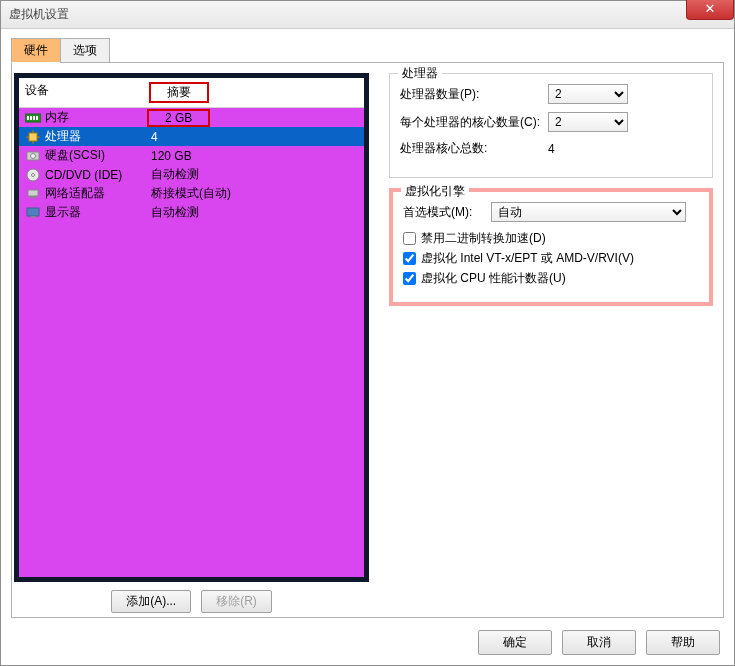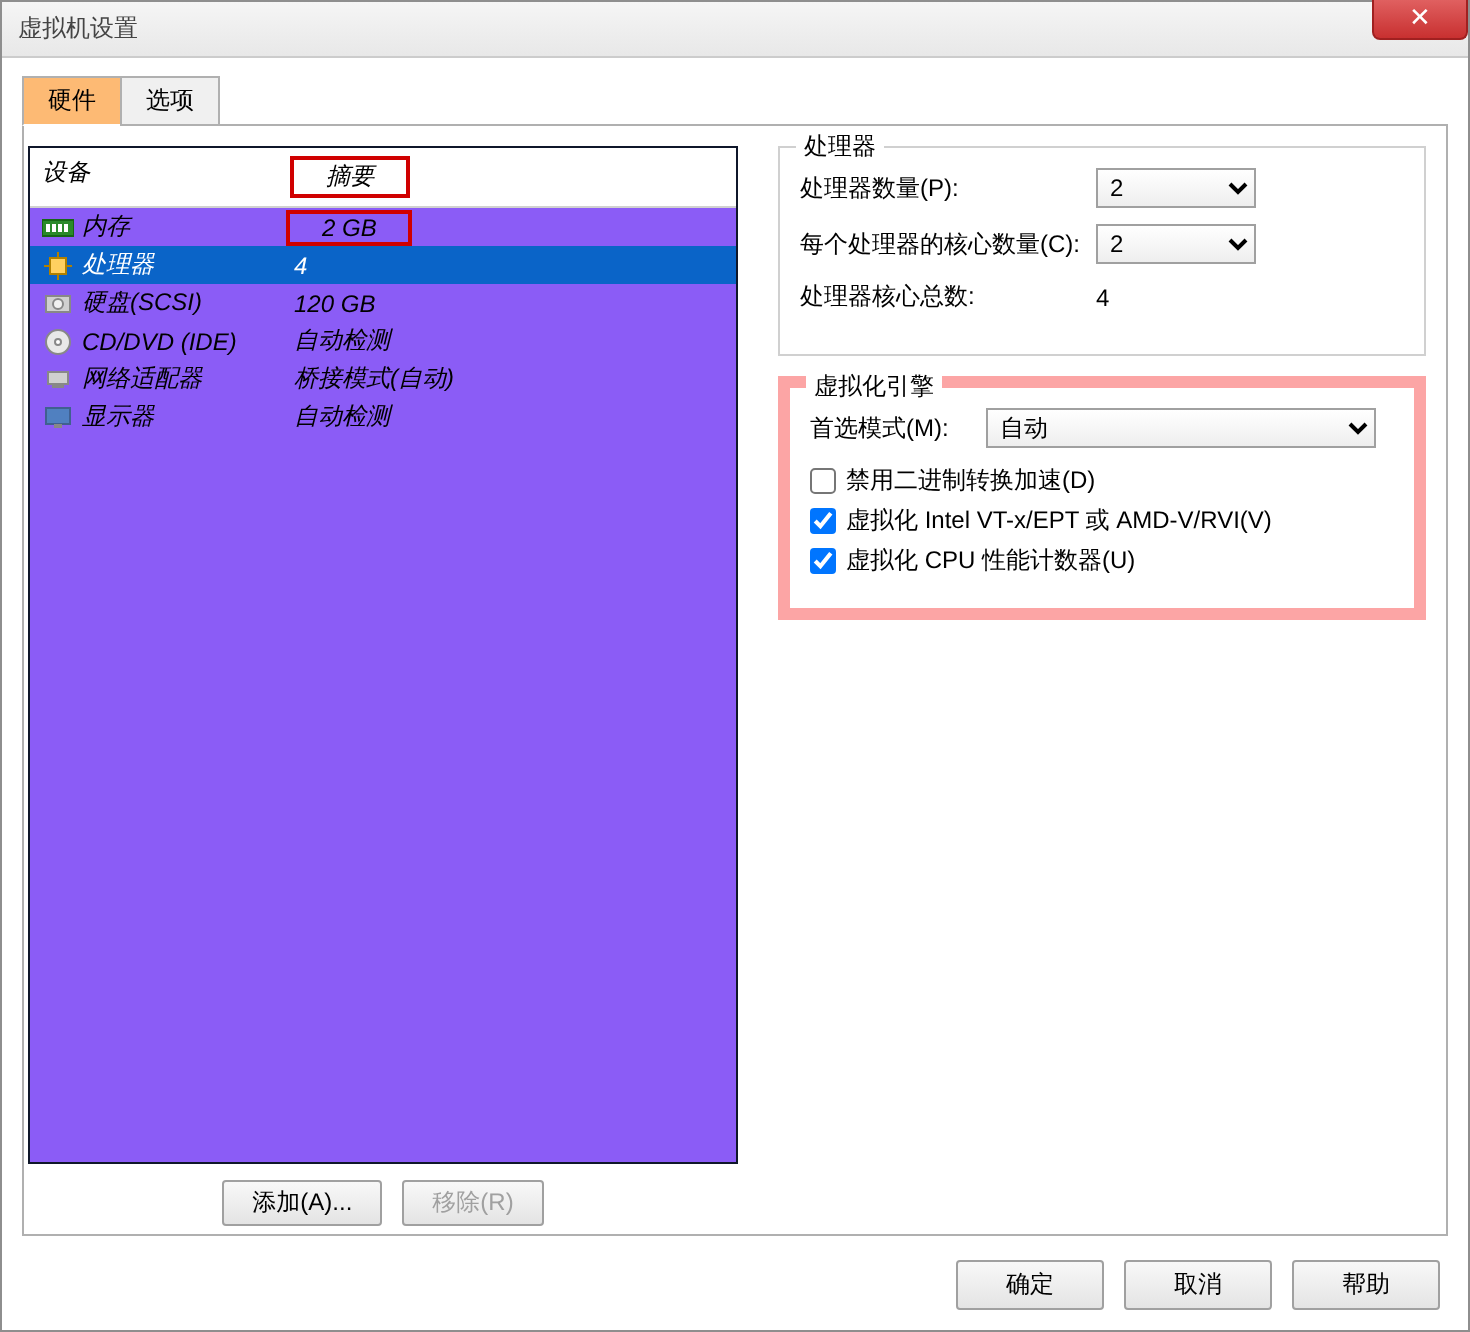--- a/index.html
+++ b/index.html
@@ -7,21 +7,21 @@
 .window { background: #fff; border: 1px solid #8e8e8e; width: 735px; height: 666px; position: relative; }
 .titlebar { height: 28px; background: linear-gradient(#f5f5f5, #e8e8e8); border-bottom: 1px solid #ccc; display: flex; align-items: center; padding: 4px 8px; position: relative; }
 .titlebar-text { color: #444; font-size: 12px; }
 .close-btn { position: absolute; right: 0; top: -1px; width: 48px; height: 20px; background: linear-gradient(#e06060, #c83030); border: 1px solid #a02020; border-top: none; border-radius: 0 0 4px 4px; color: #fff; text-align: center; line-height: 18px; cursor: pointer; font-size: 13px; }
 .content { padding: 8px 10px 10px 10px; }
 .tabs { display: flex; border-bottom: 1px solid #b0b0b0; margin-bottom: 0; }
 .tab { padding: 3px 12px; border: 1px solid #b0b0b0; background: #f0f0f0; cursor: pointer; margin-right: -1px; position: relative; top: 1px; }
 .tab.active { background: #fdba74; border-bottom: 1px solid #fff; }
 .main { display: flex; gap: 12px; padding: 10px 2px 4px 2px; border: 1px solid #b0b0b0; border-top: none; height: 555px; }
 .left { width: 355px; display: flex; flex-direction: column; }
-.hw-list { border: 1px solid #0f172a; flex: 1; background: #8b5cf6; overflow: hidden; font-style: italic; }
+.hw-list { border: 5px solid #0f172a; flex: 1; background: #d946ef; overflow: hidden; }
 .hw-header { display: flex; border-bottom: 1px solid #d0d0d0; background: #fff; }
 .hw-header .col { padding: 4px 6px; font-weight: normal; }
 .col-dev { width: 128px; }
 .col-sum { flex: 1; }
 .hw-row { display: flex; align-items: center; padding: 2px 6px; cursor: pointer; height: 19px; }
 .hw-row.selected { background: #0a64c8; color: #fff; }
 .hw-row .icon { width: 16px; height: 16px; margin-right: 4px; flex-shrink: 0; display: inline-flex; align-items: center; justify-content: center; }
 .hw-row .dev { width: 106px; }
 .hw-row .sum { flex: 1; }
 .red-box { border: 2px solid #d00000; display: inline-block; padding: 0 16px; margin-left: -4px; }
@@ -30,21 +30,21 @@
 .btn:disabled { color: #a0a0a0; cursor: default; }
 .right { flex: 1; padding: 0 8px; }
 .group { border: 1px solid #d0d0d0; padding: 10px 10px 12px 10px; margin-bottom: 10px; position: relative; }
 .group-title { position: absolute; top: -9px; left: 8px; background: #fff; padding: 0 4px; }
 .form-row { display: flex; align-items: center; margin-bottom: 8px; gap: 8px; }
 .form-row label { width: 140px; }
 .form-row .val { flex: 1; }
 select { border: 1px solid #a0a0a0; padding: 1px 2px; font-family: inherit; font-size: 12px; background: linear-gradient(#fff, #eee); }
 .sel-sm { width: 80px; }
 .sel-lg { width: 195px; }
-.group.red { border: 6px solid #fca5a5; }
+.group.red { border: 4px solid #fca5a5; }
 .chk-row { display: flex; align-items: center; gap: 5px; margin-bottom: 3px; }
 .chk-row input { width: 13px; height: 13px; }
 .footer { position: absolute; bottom: 10px; right: 14px; display: flex; gap: 10px; }
 .footer .btn { padding: 3px 24px; }
 svg { display: block; }
 </style>
 </head>
 <body>
 
 <div class="window">

